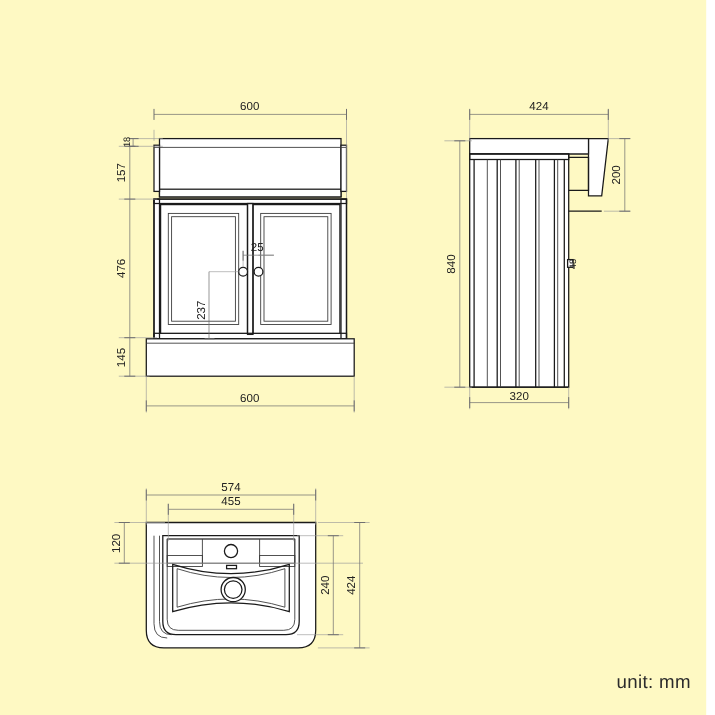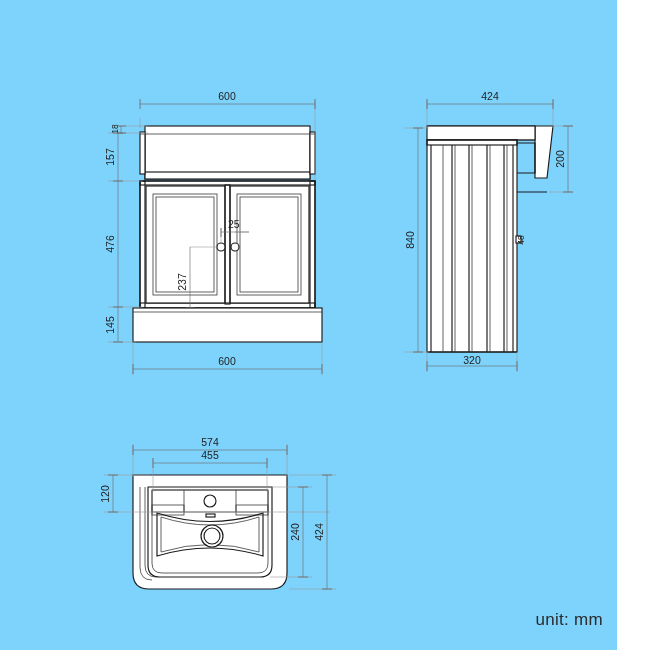--- a/index.html
+++ b/index.html
@@ -6,25 +6,24 @@
   html, body {
     margin: 0;
     padding: 0;
     background: #ffffff;
   }
   body {
     font-family: "Liberation Sans", sans-serif;
   }
   #sheet {
     position: relative;
-    width: 592px;
+    width: 642px;
     height: 650px;
-    background: #7dd3fc;
+    background: #fef9c3;
     overflow: hidden;
-    padding-left: 25px;
   }
   #sheet svg {
     position: absolute;
     left: 0;
     top: 0;
     display: block;
   }
   .unit-note {
     position: absolute;
     right: 14px;

